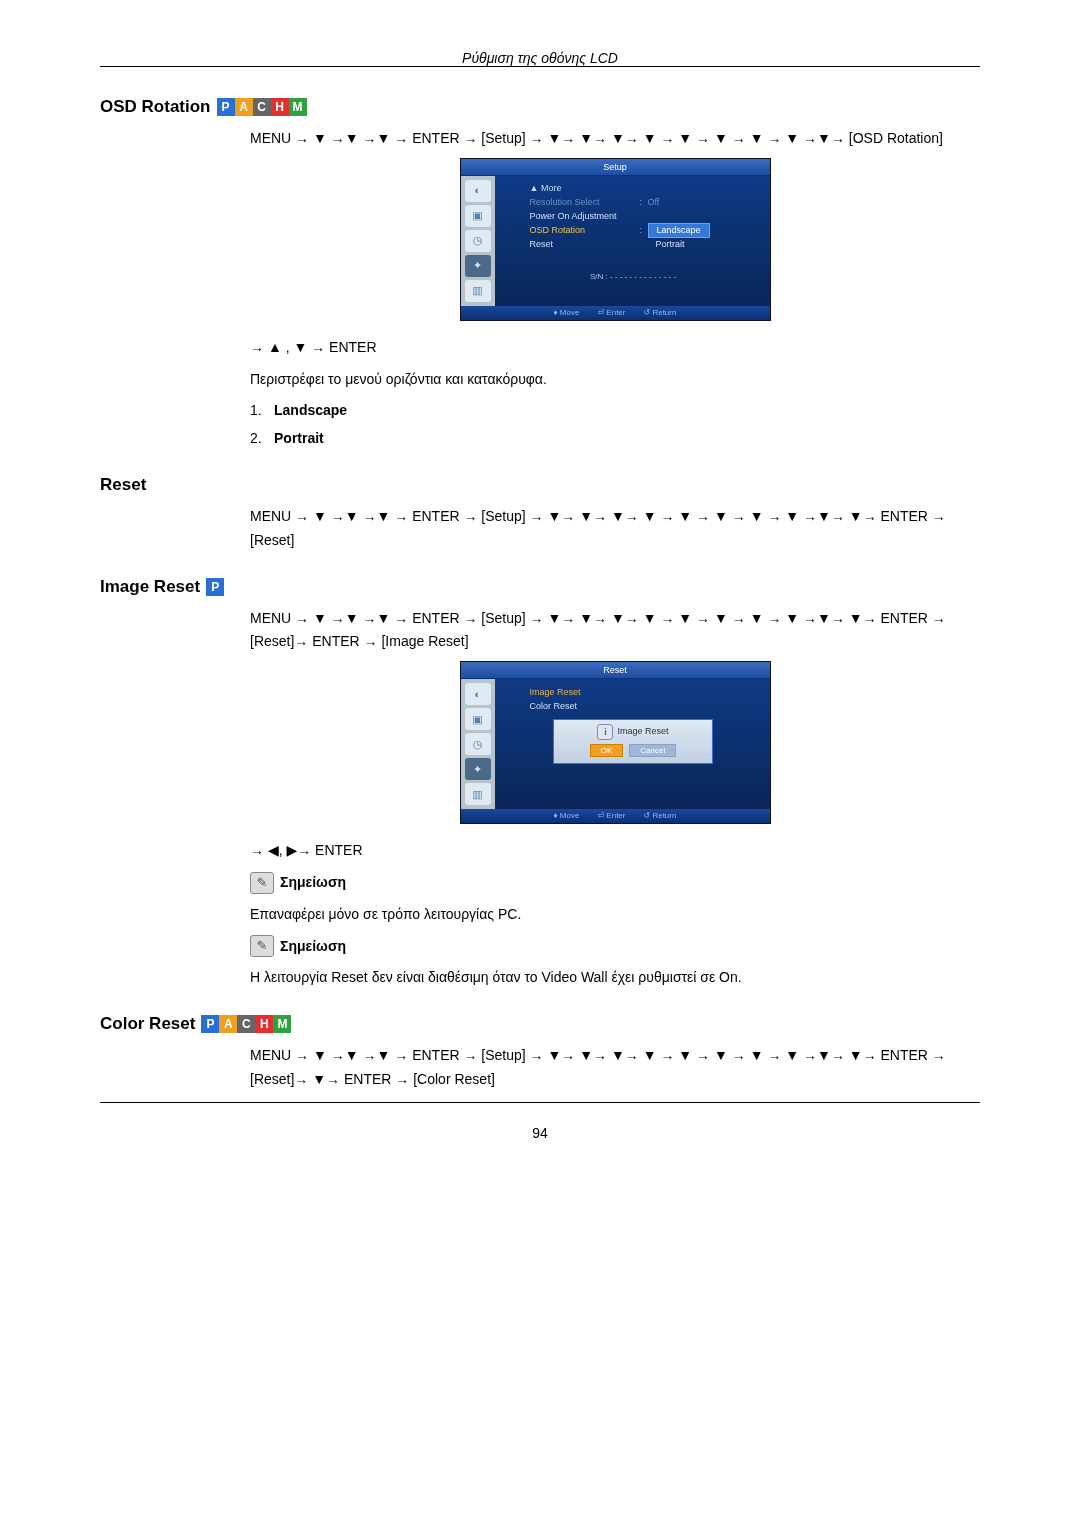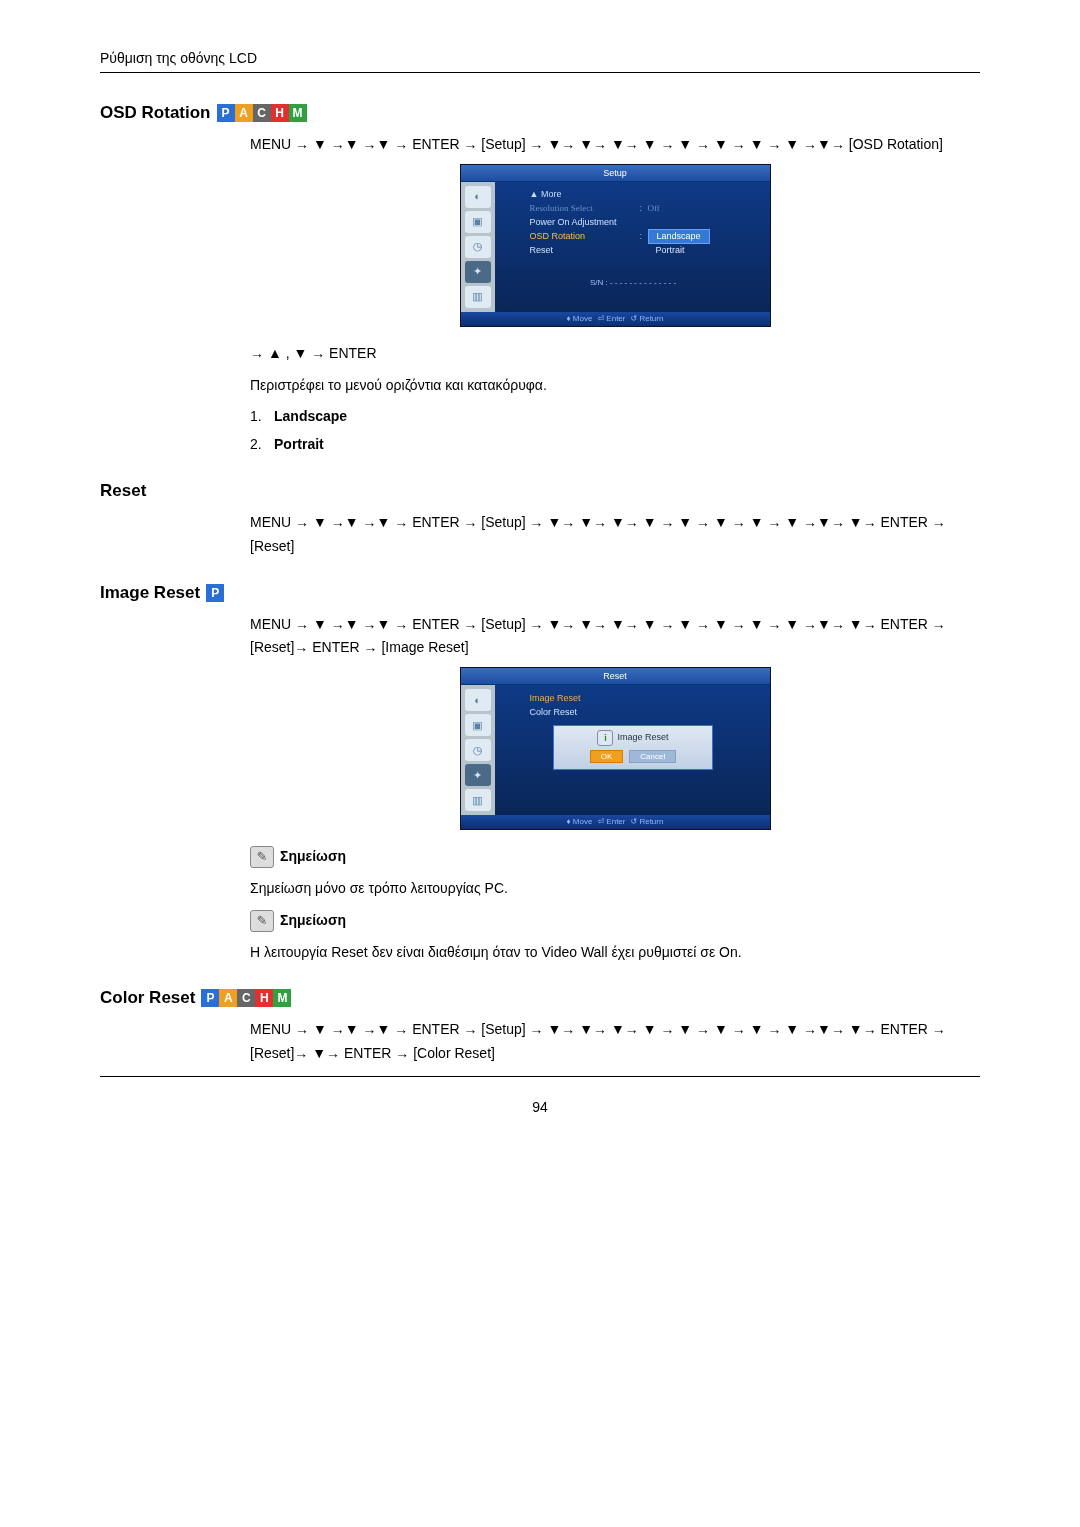--- a/index.html
+++ b/index.html
@@ -12,22 +12,23 @@
   }
   .page {
     width: 1080px;
     min-height: 1527px;
     margin: 0 auto;
     padding: 50px 100px 20px 100px;
     box-sizing: border-box;
     position: relative;
   }
   .header-title {
+    text-align: center;
     font-size: 14px;
-    margin-bottom: 6px;
+    font-style: italic;
   }
   .hr-top {
     border: none;
     border-top: 1px solid #000;
     margin: 0 0 30px 0;
   }
   .hr-bot {
     border: none;
     border-top: 1px solid #000;
     margin: 10px 0 10px 0;
@@ -138,39 +139,39 @@
     flex: 1;
     padding: 6px 8px 2px 10px;
     background: linear-gradient(#0e3a86,#0a2658);
     position: relative;
   }
   .osd .row { display: flex; align-items: center; height: 14px; margin-left: 25px; }
   .osd .row .label { flex: 0 0 110px; }
   .osd .row .colon { flex: 0 0 8px; color:#8fb0e8;}
   .osd .row .val { flex: 1; }
   .osd .more { color: #c7dfff; }
-  .osd .dim { color: #6c90c6; font-family: Liberation Serif, serif; }
+  .osd .dim { color: #6c90c6; }
   .osd .hl { color: #f5c040; }
   .osd .opt-sel {
     display:inline-block; background:#3478d8;
     border:1px solid #6aa0f0;
     padding:0 8px; height:13px; line-height:13px;
     color:#fff;
   }
   .osd .opt {
     display:inline-block; padding:0 8px; height:13px; line-height:13px;
     color:#d6e4ff;
   }
   .osd .sn { text-align:center; color:#9fc0ff; margin-top:18px; font-size:8px;}
   .osd .footer {
     height: 14px;
     background: linear-gradient(#1848a0,#0c2f70);
     display: flex;
     justify-content: center;
-    gap: 5px;
+    gap: 18px;
     align-items: center;
     font-size: 8px;
     color: #8fb6ff;
     padding: 0 8px;
   }
 
   
   .osd .modal {
     margin: 6px auto;
     width: 150px;
@@ -313,25 +314,26 @@
           </div>
         </div>
       </div>
       <div class="footer">
         <span>♦ <span>Move</span></span>
         <span>⏎ <span>Enter</span></span>
         <span>↺ <span>Return</span></span>
       </div>
     </div>
 
+    <p class="arrow">→ ◀, ▶→ ENTER</p>
     <div class="note-row">
       <span class="note-icon">✎</span>
       <b>Σημείωση</b>
     </div>
-    <p>Σημείωση μόνο σε τρόπο λειτουργίας PC.</p>
+    <p>Επαναφέρει μόνο σε τρόπο λειτουργίας PC.</p>
     <div class="note-row">
       <span class="note-icon">✎</span>
       <b>Σημείωση</b>
     </div>
     <p>Η λειτουργία Reset δεν είναι διαθέσιμη όταν το Video Wall έχει ρυθμιστεί σε On.</p>
   </div>
 
   <div class="h3">
     <span>Color Reset</span>
     <span class="badges">

